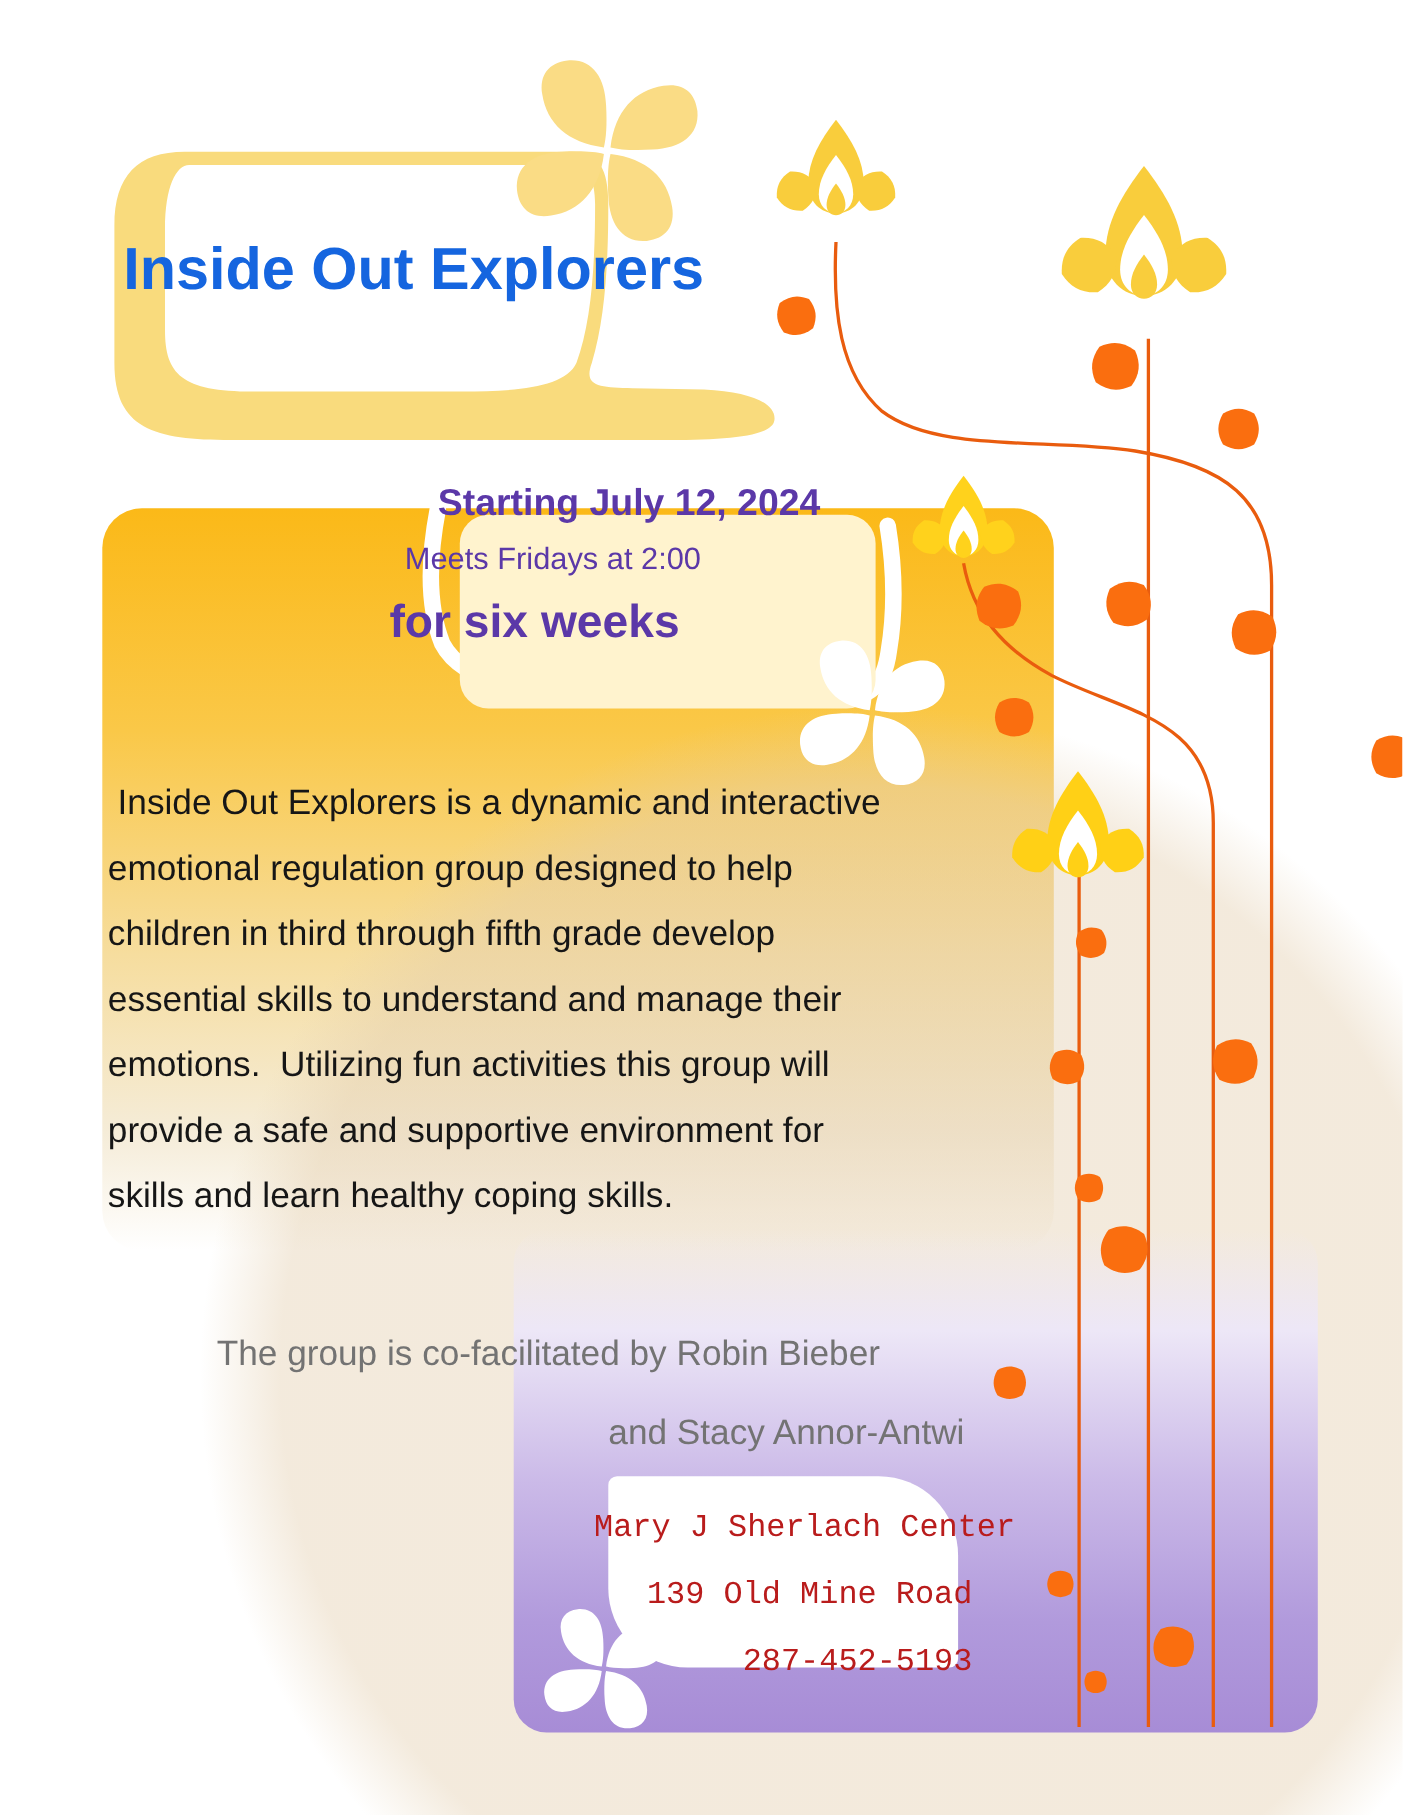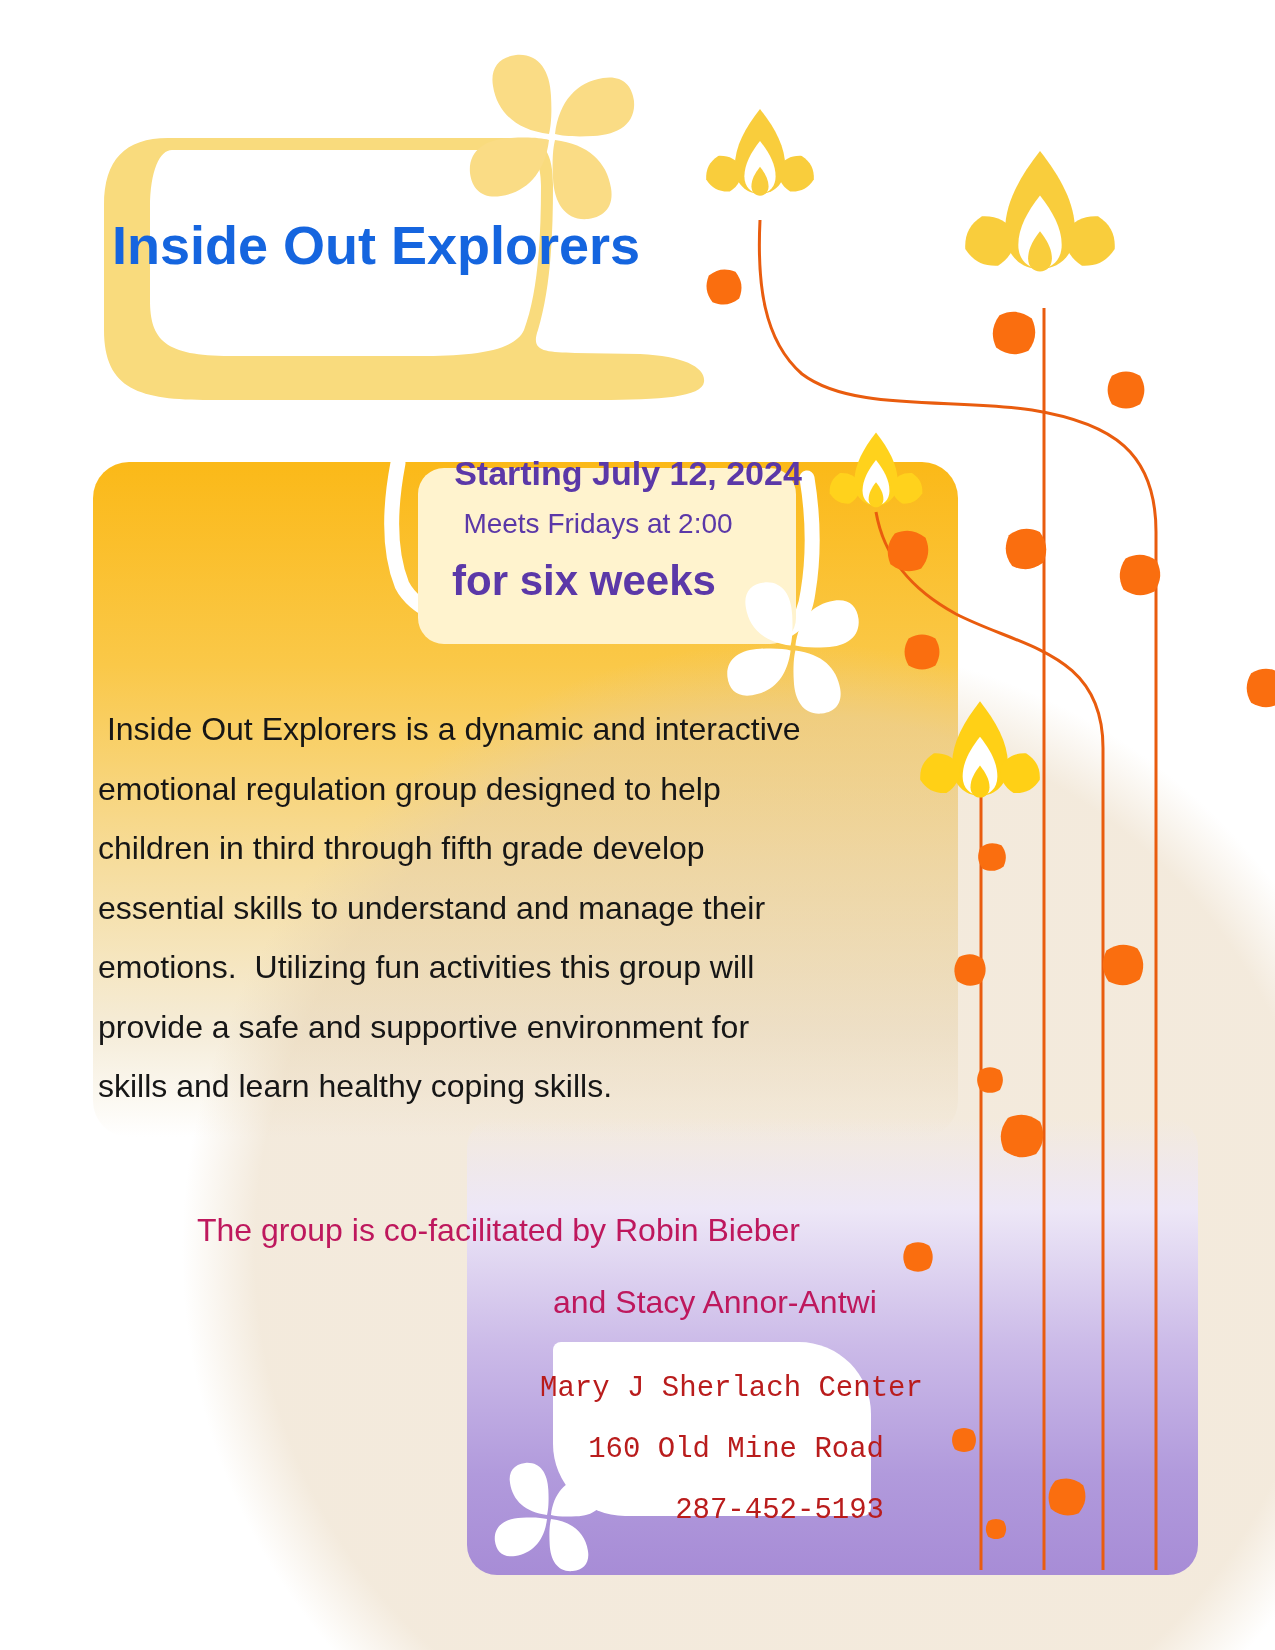--- a/index.html
+++ b/index.html
@@ -14,27 +14,27 @@
     background:radial-gradient(circle 608px at 700px 610px,rgba(227,205,172,0.42) 0%,rgba(227,205,172,0.42) 88%,rgba(227,205,172,0) 100%);}
   #purple-panel{left:467px;top:1118px;width:731px;height:457px;border-radius:30px;
     background:linear-gradient(180deg,rgba(255,255,255,0) 0%,#EDE7F7 20%,#CBBAE8 50%,#B19ADC 78%,#A78CD6 100%);}
 
   
   #deco{left:0;top:0;width:1275px;height:1650px;pointer-events:none;}
 
   
   #page-title{left:112px;top:214px;font-size:54px;font-weight:bold;letter-spacing:0px;
     white-space:pre;z-index:9;}
-  #schedule{left:380px;top:448px;width:460px;text-align:center;z-index:9;}
+  #schedule{left:380px;top:432px;width:460px;z-index:9;}
   #schedule .s1{font-size:34px;font-weight:bold;line-height:50px;position:relative;left:18px;white-space:pre;}
   #schedule .s2{font-size:28px;font-weight:normal;line-height:52px;position:relative;left:-12px;white-space:pre;}
   #schedule .s3{font-size:42px;font-weight:bold;line-height:62px;position:relative;left:-26px;white-space:pre;}
   #body-text{left:98px;top:700px;width:830px;z-index:9;color:#161616;}
   #body-text .bl{font-size:32px;line-height:59.5px;letter-spacing:0px;white-space:pre;}
-  .fac{font-size:32px;color:#be185d;white-space:pre;z-index:9;}
+  .fac{font-size:32px;color:#737373;white-space:pre;z-index:9;}
   #fac1{left:197px;top:1212px;}
   #fac2{left:553px;top:1284px;}
   #address-box{left:553px;top:1342px;width:318px;height:174px;background:#ffffff;
     border-radius:8px 72px 8px 72px;z-index:8;}
   #address{left:540px;top:1358px;width:344px;text-align:right;z-index:9;
     font-family:Liberation Mono, monospace;color:#b91c1c;}
   #address .al{font-size:29px;line-height:61px;white-space:pre;}
 </style>
 </head>
 <body>
@@ -140,15 +140,15 @@
   <div class="bl">provide a safe and supportive environment for</div>
   <div class="bl">skills and learn healthy coping skills.</div>
 </div>
 
 <div class="abs fac" id="fac1">The group is co-facilitated by Robin Bieber</div>
 <div class="abs fac" id="fac2">and Stacy Annor-Antwi</div>
 
 <div class="abs" id="address-box"></div>
 <div class="abs" id="address">
   <div class="al">Mary J Sherlach Center</div>
-  <div class="al">160 Old Mine Road</div>
+  <div class="al">139 Old Mine Road</div>
   <div class="al">287-452-5193</div>
 </div>
 
 </body></html>

